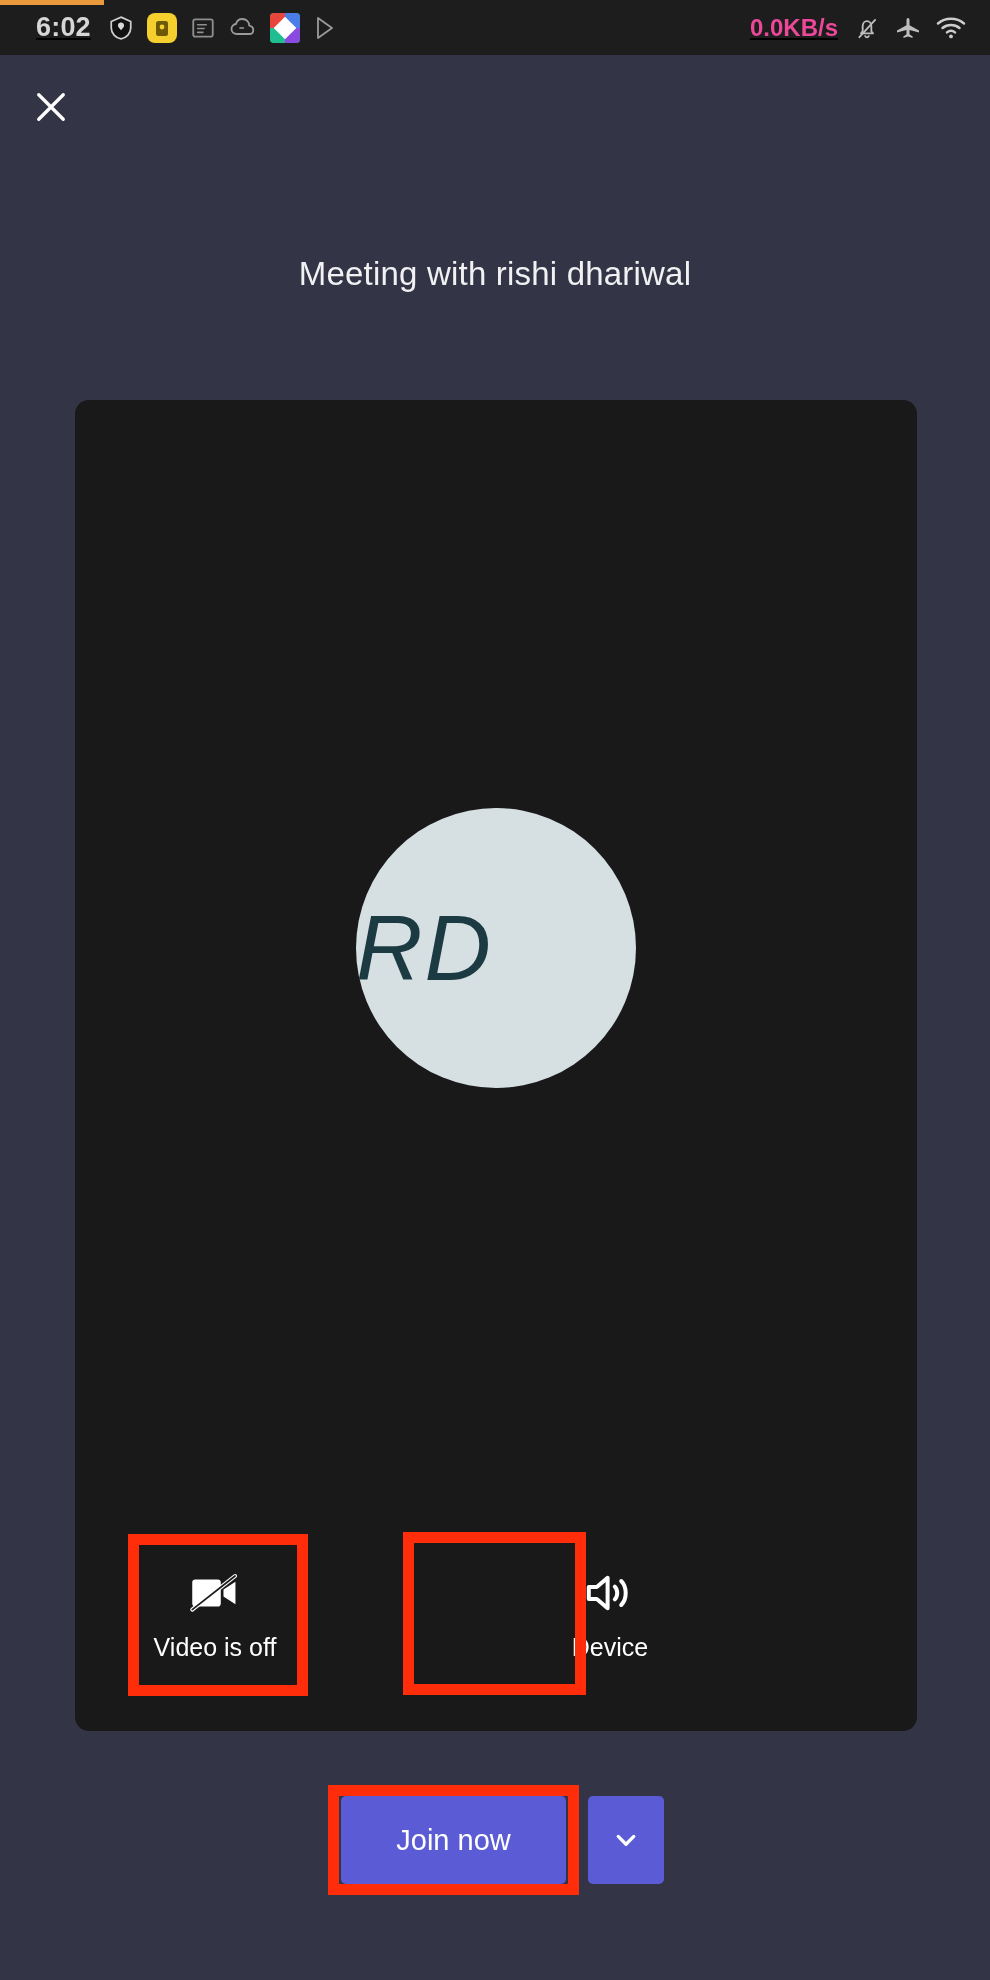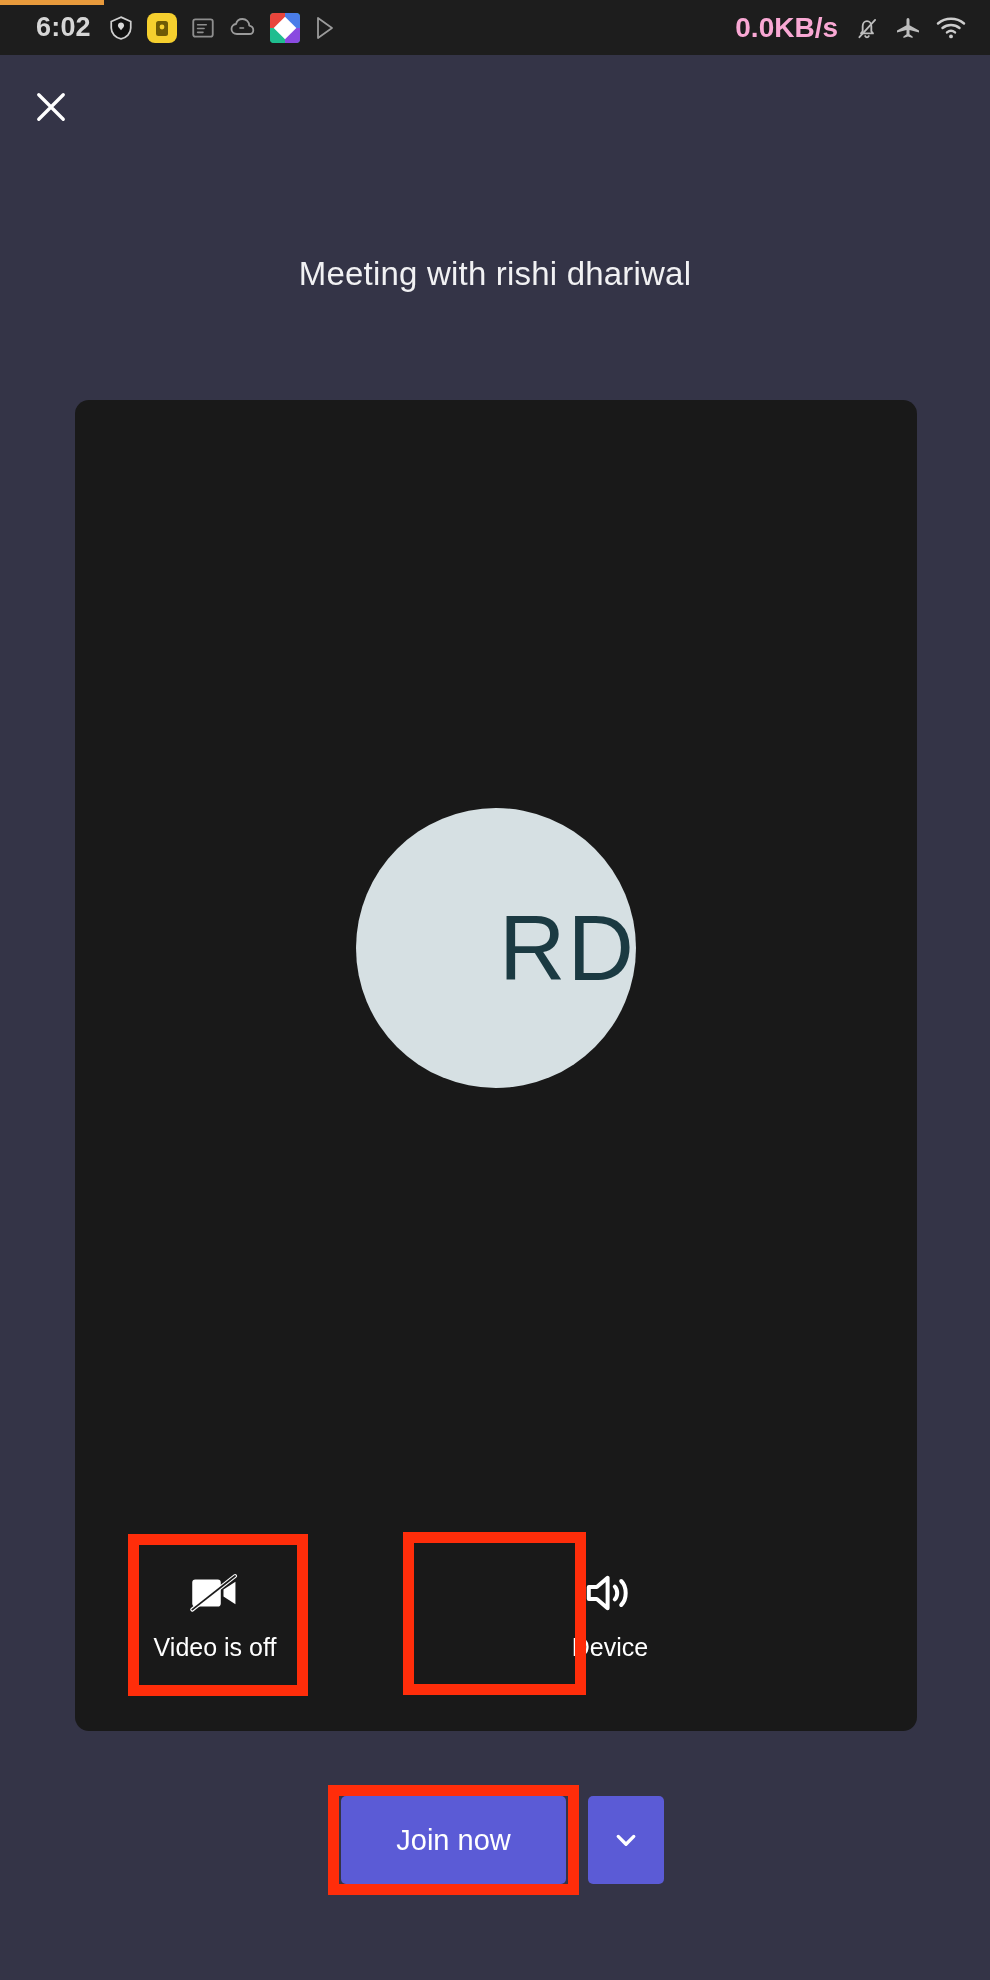--- a/index.html
+++ b/index.html
@@ -30,37 +30,38 @@
   .status-bar {
     position: absolute;
     top: 0; left: 0;
     width: 990px; height: 55px;
     background: #1d1d1d;
     display: flex;
     align-items: center;
     justify-content: space-between;
     padding: 0 24px 0 36px;
     z-index: 30;
+    text-decoration: underline;
   }
   .status-left, .status-right {
     display: flex;
     align-items: center;
   }
   .status-left { gap: 13px; }
   .status-right { gap: 14px; }
   .status-time {
     color: #d6d6d6;
     font-size: 27px;
     font-weight: 700;
     letter-spacing: 0.2px;
     margin-right: 4px;
   }
   .status-net {
-    color: #f9a8d4;
-    font-size: 28px;
+    color: #ec4899;
+    font-size: 24px;
     font-weight: 700;
     margin-right: 2px;
   }
   .sb-icon {
     display: inline-flex;
     align-items: center;
     justify-content: center;
   }
   .app-icon-yellow {
     width: 30px; height: 30px;
@@ -121,21 +122,22 @@
   }
   .avatar {
     position: absolute;
     top: 408px; left: 50%;
     transform: translateX(-50%);
     width: 280px; height: 280px;
     border-radius: 50%;
     background: #d6e0e3;
     display: flex;
     align-items: center;
-    justify-content: flex-end;
+    justify-content: flex-start;
+    font-style: italic;
   }
   .avatar-initials {
     color: #1b3a42;
     font-size: 92px;
     font-weight: 400;
     letter-spacing: 2px;
   }
 
   
   .controls {

